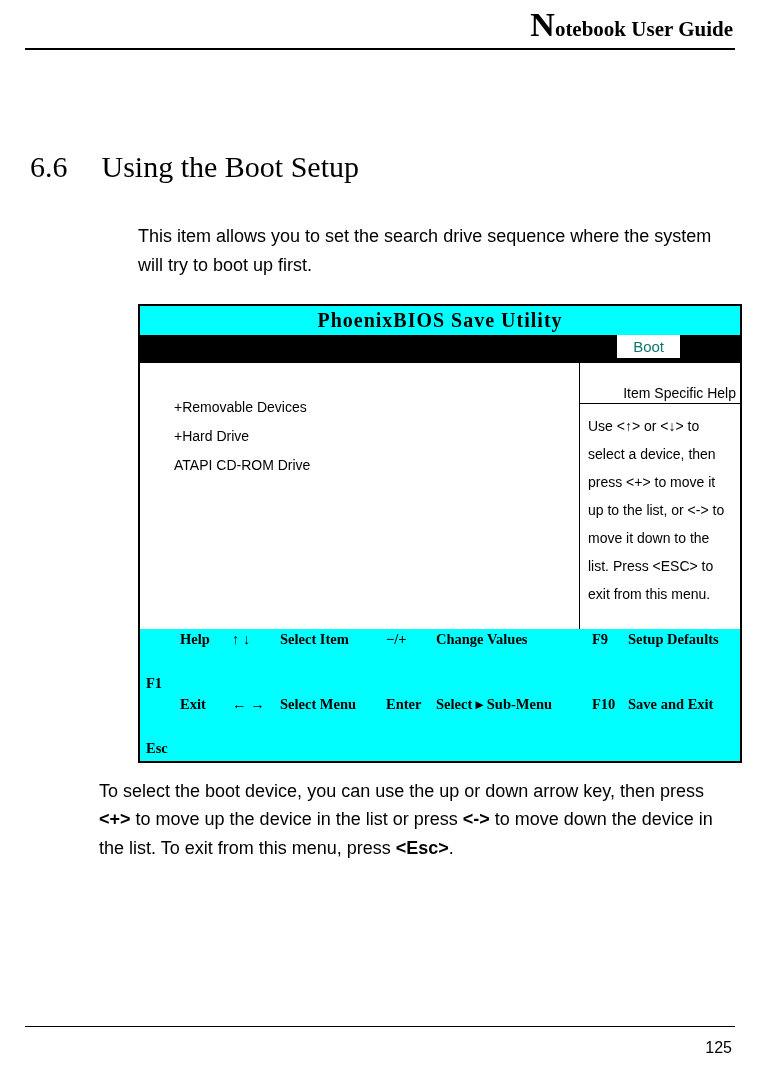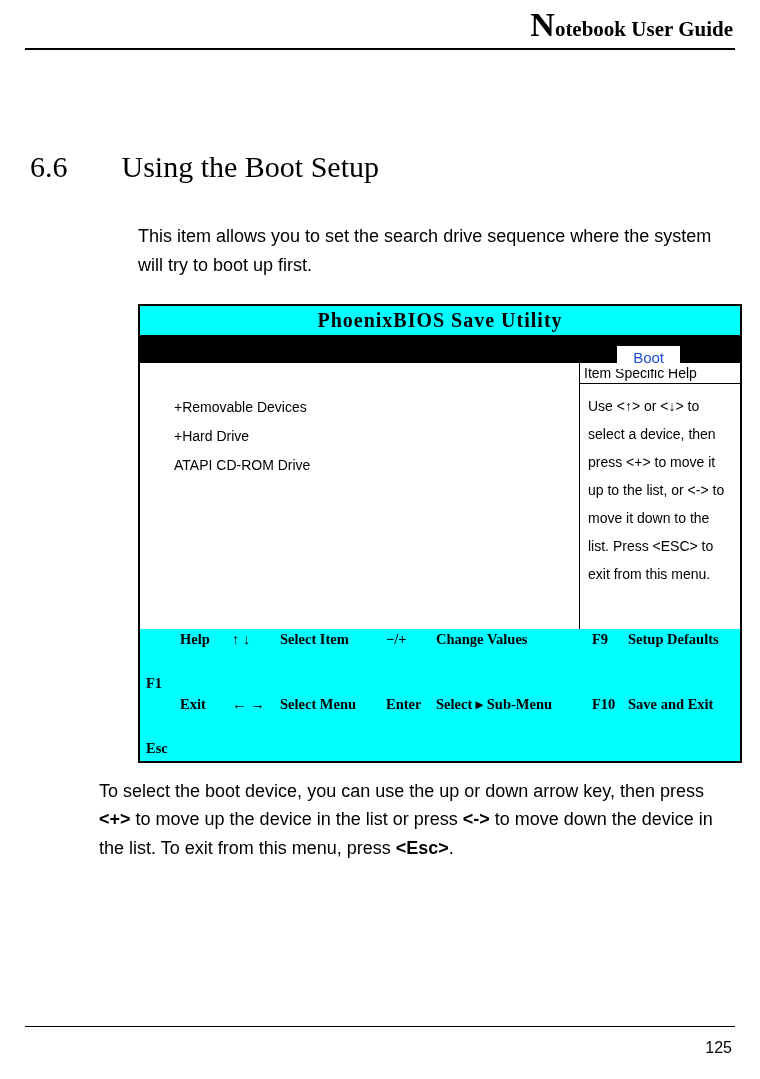--- a/index.html
+++ b/index.html
@@ -31,21 +31,21 @@
     .content {
       padding: 100px 30px 0 30px;
     }
     .section-heading {
       font-size: 30px;
       font-weight: normal;
       margin-bottom: 38px;
       font-family: Georgia, "Times New Roman", serif;
     }
     .section-num {
-      margin-right: 54px;
+      margin-right: 34px;
     }
     .intro {
       font-family: Arial, Helvetica, sans-serif;
       font-size: 18px;
       line-height: 1.6;
       margin: 0 0 24px 108px;
     }
     .bios-box {
       margin-left: 108px;
       border: 2px solid #000;
@@ -63,46 +63,46 @@
     .bios-tabbar {
       background: #000;
       height: 28px;
       position: relative;
     }
     .bios-tab {
       position: absolute;
       right: 60px;
       top: 0;
       background: #fff;
-      color: #1d4ed8;
+      color: #0f766e;
       padding: 3px 16px;
       font-family: Arial, sans-serif;
       font-size: 15px;
-      margin-top: 11px;
     }
     .bios-main {
       display: flex;
       height: 266px;
       font-family: Arial, sans-serif;
       font-size: 14px;
     }
     .bios-left {
       flex: 1;
       border-right: 1px solid #000;
       padding: 30px 10px 10px 34px;
       line-height: 2.1;
     }
     .bios-right {
       width: 160px;
     }
     .help-header {
-      text-align: left;
+      text-align: right;
       border-bottom: 1px solid #000;
       padding: 2px 4px;
       font-size: 14px;
+      margin-top: 20px;
     }
     .help-body {
       padding: 8px 8px 8px 8px;
       font-size: 14px;
       line-height: 2.0;
     }
     .bios-footer {
       background: #00ffff;
       font-family: Georgia, serif;
       font-weight: bold;

